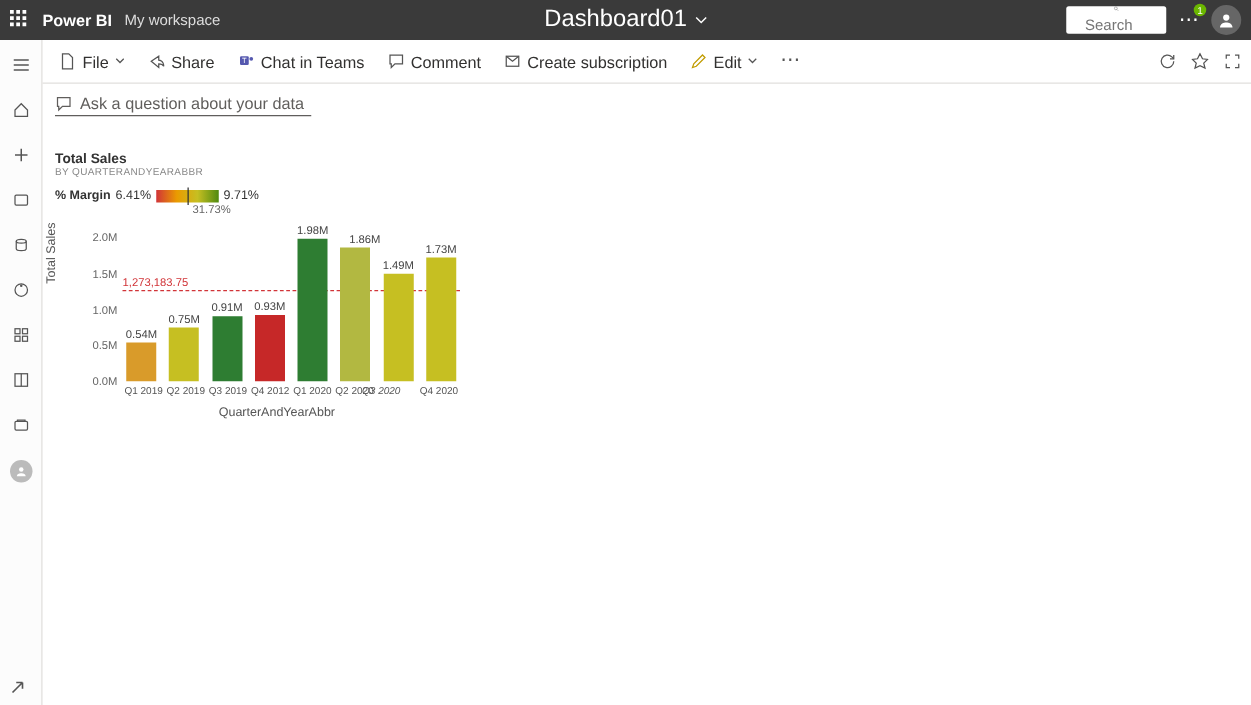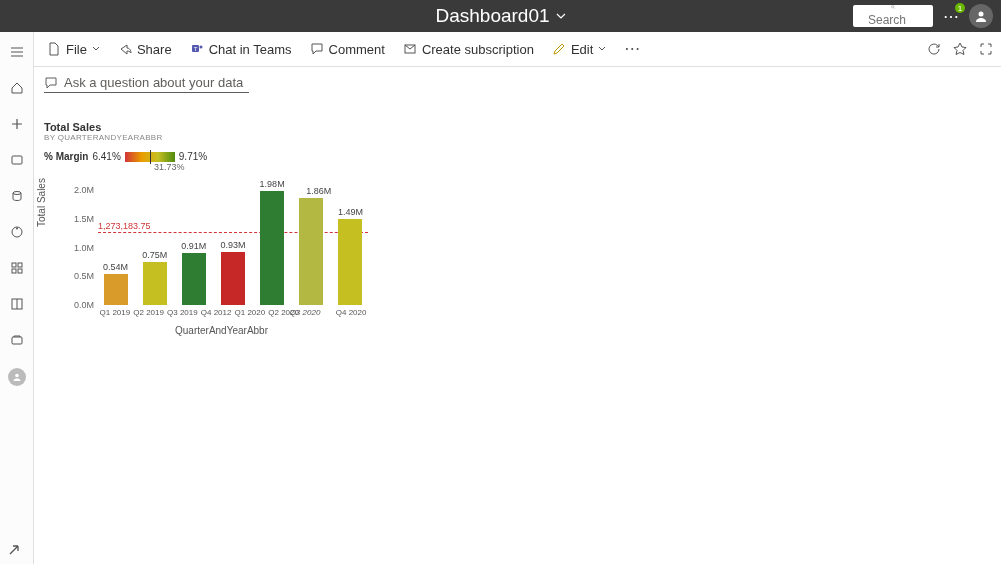--- a/index.html
+++ b/index.html
@@ -61,20 +61,35 @@
 .xaxis-lbl { position: absolute; left: 50%; transform: translateX(-50%); font-size: 10px; color: #555; }
 
 .bl-corner { position: absolute; left: 8px; bottom: 8px; color: #555; }
 
 svg { display: block; }
 </style>
 </head>
 <body>
 
 <div class="topbar">
+  <div class="top-left">
+    <div class="waffle">
+      <span></span>
+        <span></span>
+        <span></span>
+        <span></span>
+        <span></span>
+        <span></span>
+        <span></span>
+        <span></span>
+        <span></span>
+    </div>
+    <span class="brand">Power BI</span>
+    <span class="ws">My workspace</span>
+  </div>
   <div class="top-center">
     <span>Dashboard01</span>
     <svg width="10" height="10" viewBox="0 0 10 10">
         <path d="M1 3l4 4 4-4" stroke="#fff" stroke-width="1.2" fill="none"></path>
       </svg>
   </div>
   <div class="top-right">
     <div class="search">
       <svg width="12" height="12" viewBox="0 0 12 12">
           <circle cx="5" cy="5" r="3.5" stroke="#555" fill="none"></circle>
@@ -291,20 +306,24 @@
               <div class="bar" style="height: 113.85px; background: rgb(46, 125, 50);"></div>
             </div>
             <div class="barwrap">
               <div class="barlbl" style="bottom: 108.95px; text-align: right;">1.86M</div>
               <div class="bar" style="height: 106.95px; background: rgb(178, 184, 65);"></div>
             </div>
             <div class="barwrap">
               <div class="barlbl" style="bottom: 87.675px;">1.49M</div>
               <div class="bar" style="height: 85.675px; background: rgb(198, 191, 34);"></div>
             </div>
+            <div class="barwrap">
+              <div class="barlbl" style="bottom: 101.475px;">1.73M</div>
+              <div class="bar" style="height: 99.475px; background: rgb(198, 191, 34);"></div>
+            </div>
           </div>
           <div class="xtick" style="left: 16.875px; top: 118px;">Q1 2019</div>
           <div class="xtick" style="left: 50.625px; top: 118px;">Q2 2019</div>
           <div class="xtick" style="left: 84.375px; top: 118px;">Q3 2019</div>
           <div class="xtick" style="left: 118.125px; top: 118px;">Q4 2012</div>
           <div class="xtick" style="left: 151.875px; top: 118px;">Q1 2020</div>
           <div class="xtick" style="left: 185.625px; top: 118px;">Q2 2020</div>
           <div class="xtick" style="left: 207px; top: 118px; font-style: italic;">Q3 2020</div>
           <div class="xtick" style="left: 253.125px; top: 118px;">Q4 2020</div>
         </div>

